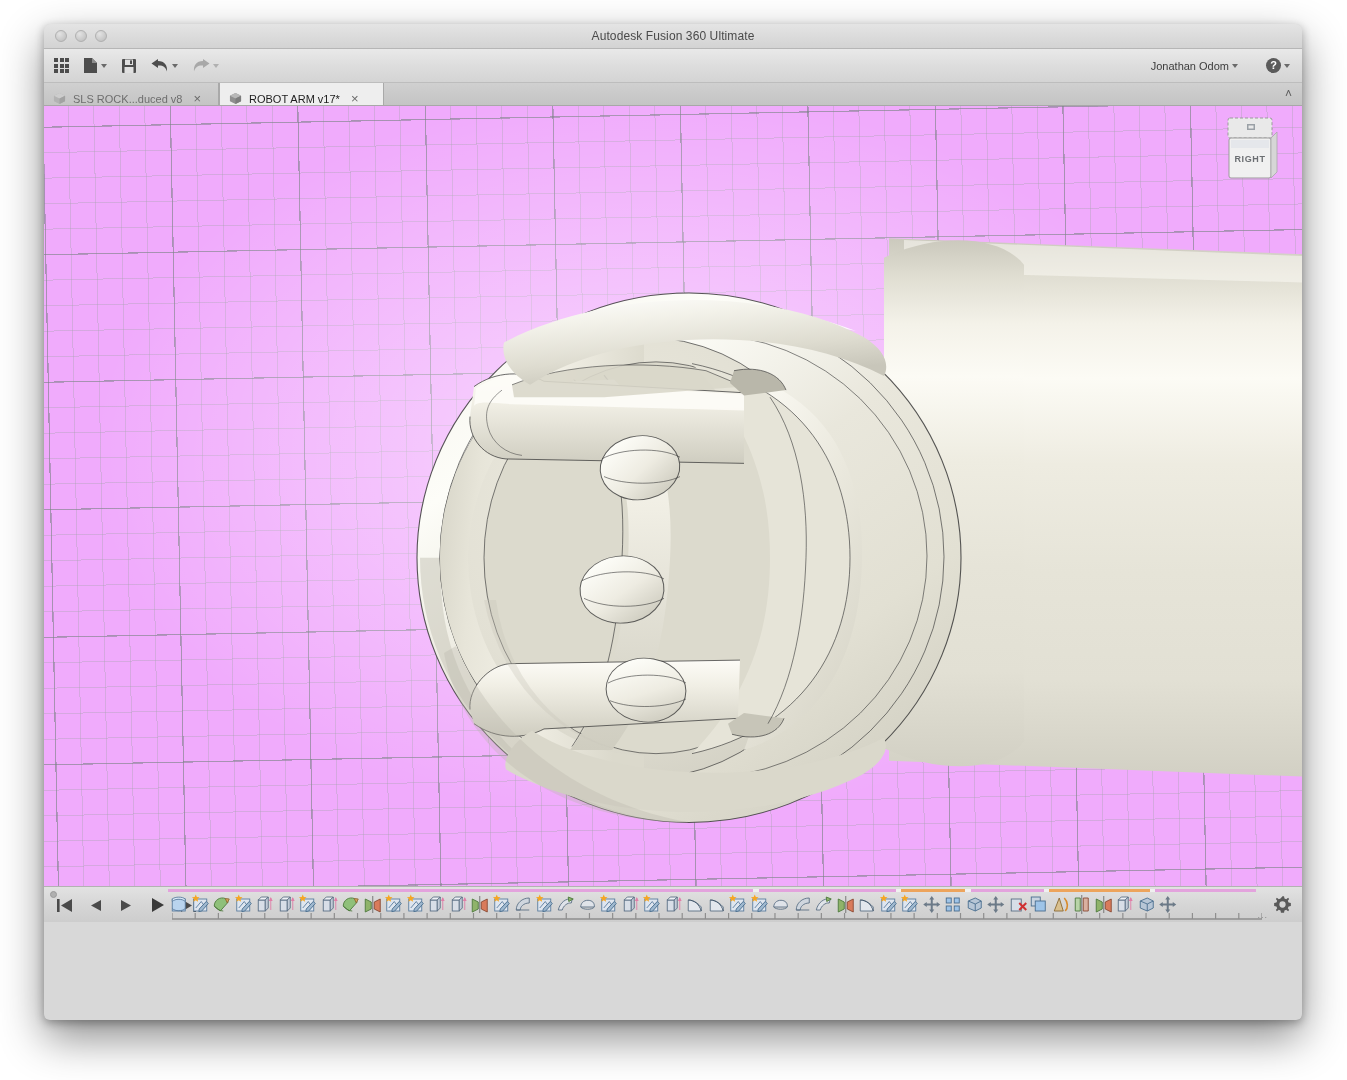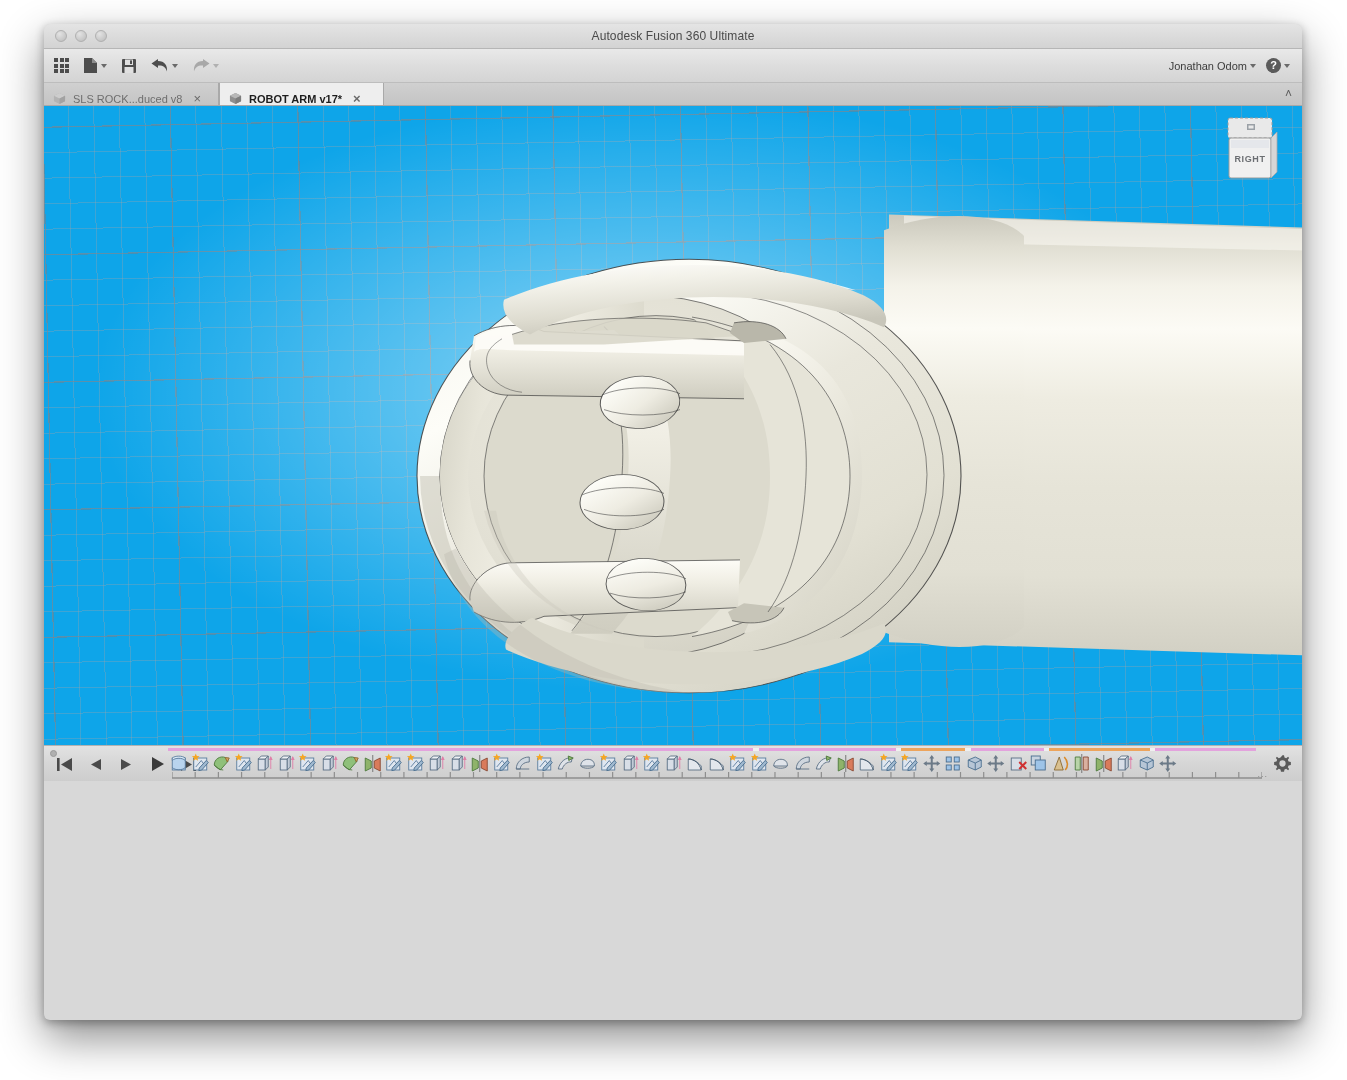--- a/index.html
+++ b/index.html
@@ -30,49 +30,49 @@
     position:absolute;left:0;right:0;top:0;height:24px;line-height:24px;
     text-align:center;font-size:12px;color:#4a4a4a;letter-spacing:.1px;}
 
   
   .apptoolbar{
     position:relative;height:33px;
     background:linear-gradient(to bottom,#e9e9e9 0%,#dcdcdc 55%,#d4d4d4 100%);
     border-bottom:1px solid #bdbdbd;
   }
   .tb-left{position:absolute;left:10px;top:0;height:33px;display:flex;align-items:center;gap:14px;}
-  .tb-right{position:absolute;right:12px;top:0;height:33px;display:flex;align-items:center;gap:10px;}
+  .tb-right{position:absolute;right:12px;top:0;height:33px;display:flex;align-items:center;gap:28px;}
   .tb-btn{display:flex;align-items:center;gap:3px;cursor:default;}
   .grid9{display:grid;grid-template-columns:repeat(3,4px);grid-template-rows:repeat(3,4px);gap:1.5px;}
   .grid9 i{background:#4c4c4c;display:block;width:4px;height:4px;}
   .caret{width:0;height:0;border-left:3.5px solid transparent;border-right:3.5px solid transparent;border-top:4.5px solid #6a6a6a;}
   .username{font-size:11px;color:#3d3d3d;}
   .helpcircle{width:15px;height:15px;border-radius:50%;background:#5b5b5b;color:#fff;
     font-size:11px;font-weight:bold;line-height:15px;text-align:center;}
 
   
   .tabbar{
     position:relative;height:22px;
     background:linear-gradient(to bottom,#d0d0d0,#c4c4c4);
     border-bottom:1px solid #a8a8a8;
   }
   .tab{
     position:absolute;top:0;height:22px;display:flex;align-items:flex-end;gap:7px;
     padding:0 9px;box-sizing:border-box;font-size:11px;color:#6e6e6e;
     border-right:1px solid #a9a9a9;
   }
-  .tab.active{background:#eeeeee;color:#1d1d1d;font-weight:bold;border-left:1px solid #a9a9a9;}
+  .tab.active{background:#eeeeee;color:#1d1d1d;font-weight:normal;border-left:1px solid #a9a9a9;}
   .tab .cube{width:13px;height:13px;flex:none;}
   .tab .tabx{font-size:13px;color:#6a6a6a;line-height:1;margin-left:4px;}
   .collapse{position:absolute;right:10px;top:4px;font-size:12px;color:#5c5c5c;}
 
   
   .canvas{
-    position:relative;height:639px;overflow:hidden;
-    background:#0ea5e9;
+    position:relative;height:780px;overflow:hidden;
+    background:#f0abfc;
   }
   .gridlayer{position:absolute;left:-120px;top:-120px;width:1560px;height:1160px;
     transform:rotate(-1.15deg);transform-origin:center center;}
   .gfine{position:absolute;inset:0;
     background-image:
       repeating-linear-gradient(to right, rgba(160,162,168,.34) 0 1px, transparent 1px 25.5px),
       repeating-linear-gradient(to bottom, rgba(160,162,168,.34) 0 1px, transparent 1px 25.5px);
   }
   .gcoarse{position:absolute;inset:0;
     background-image:

